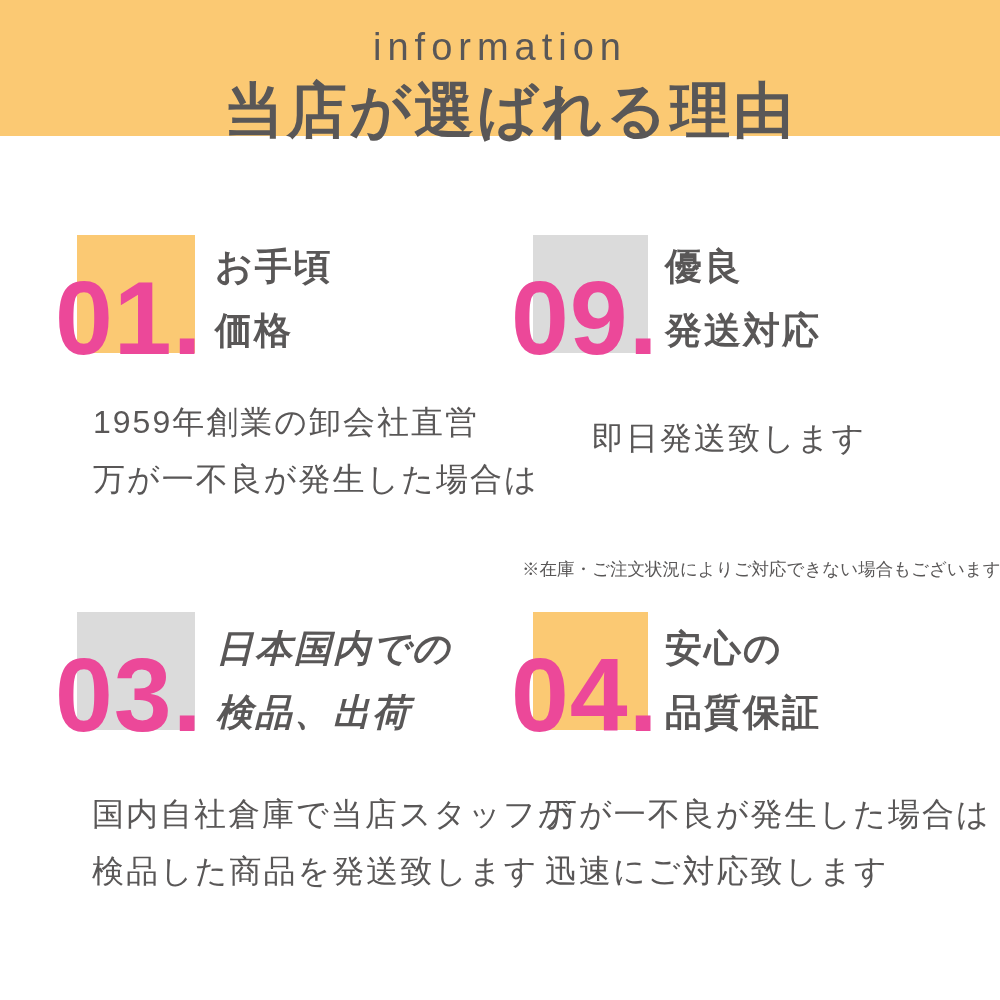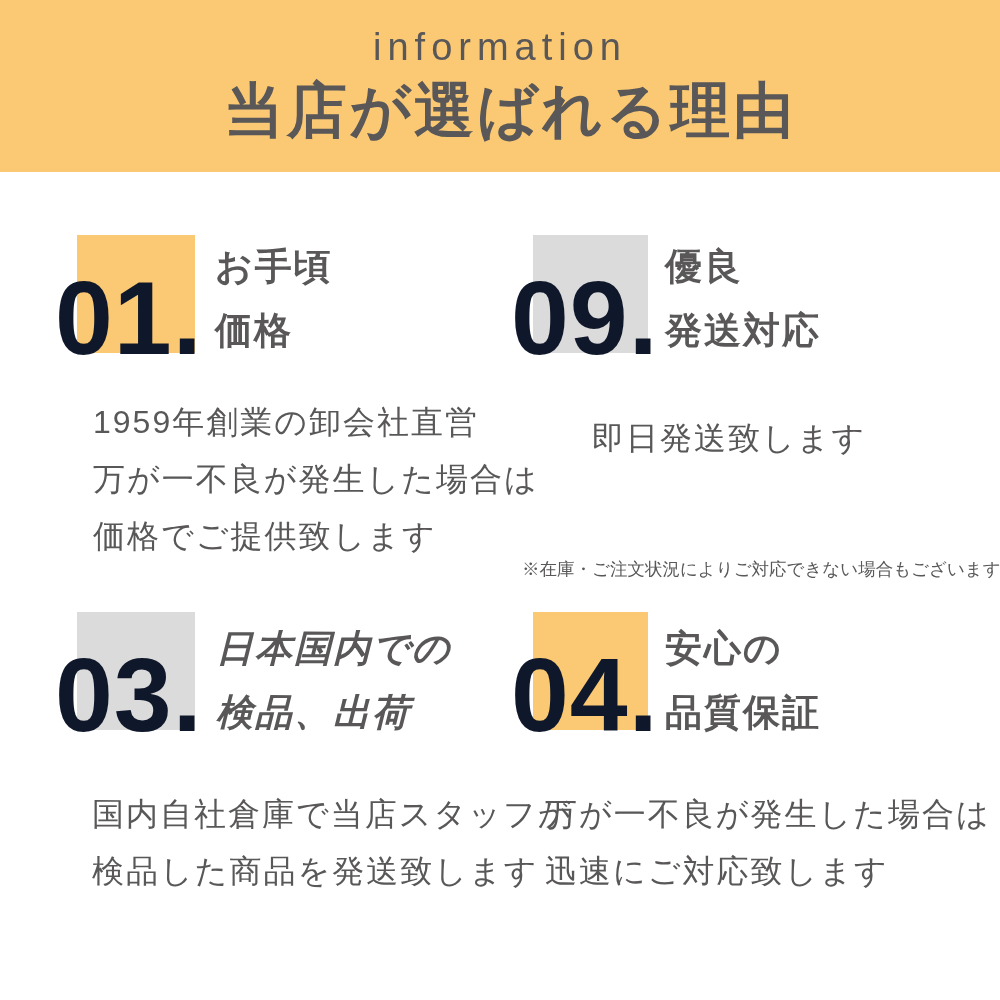--- a/index.html
+++ b/index.html
@@ -8,21 +8,21 @@
     width:1000px;height:1000px;
     background:#ffffff;
     font-family:"Liberation Sans", sans-serif;
     color:#595757;
     overflow:hidden;
   }
   .abs{position:absolute;}
 
   
   .hdr{
-    left:0;top:0;width:1000px;height:172px;
+    left:0;top:0;width:1000px;height:136px;
     background:#FBC973;
     text-align:center;
   }
   .hdr-eyebrow{
     left:0;top:26px;width:1000px;
     font-size:38px;font-weight:400;
     letter-spacing:6px;
     color:#595757;
     text-align:center;
   }
@@ -37,21 +37,21 @@
 
   
   .sq{width:118px;height:118px;}
   .sq-orange{background:#FBC973;}
   .sq-gray{background:#DBDBDB;}
 
   
   .num{
     font-size:104px;line-height:104px;font-weight:700;
     letter-spacing:1px;
-    color:#0f172a;
+    color:#ec4899;
     white-space:nowrap;
   }
 
   
   .f-title{
     font-size:37px;line-height:64px;font-weight:700;
     letter-spacing:2px;
     color:#595757;
     white-space:nowrap;
   }
@@ -84,21 +84,20 @@
   <div>
     <div class="abs sq sq-orange" style="left:77px;top:235px;"></div>
     <div class="abs num" style="left:55px;top:266px;">01.</div>
     <div class="abs f-title" style="left:215px;top:235px;">
       <div>お手頃</div>
       <div>価格</div>
     </div>
     <div class="abs f-desc" style="left:93px;top:394px;">
       <div>1959年創業の卸会社直営</div>
       <div>万が一不良が発生した場合は</div>
-      <div>価格でご提供致します</div>
     </div>
   </div>
 
   <div>
     <div class="abs sq sq-gray" style="left:533px;top:235px;width:115px;"></div>
     <div class="abs num" style="left:511px;top:266px;">09.</div>
     <div class="abs f-title" style="left:665px;top:235px;">
       <div>優良</div>
       <div>発送対応</div>
     </div>

